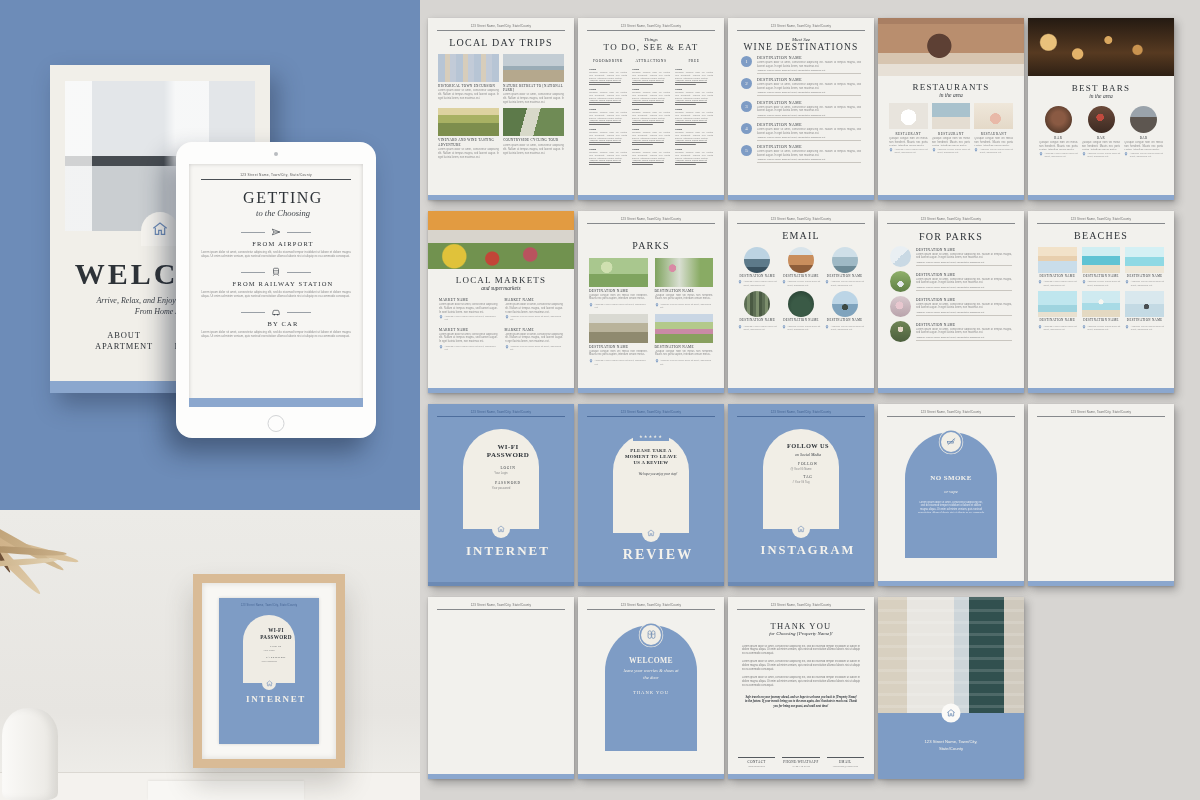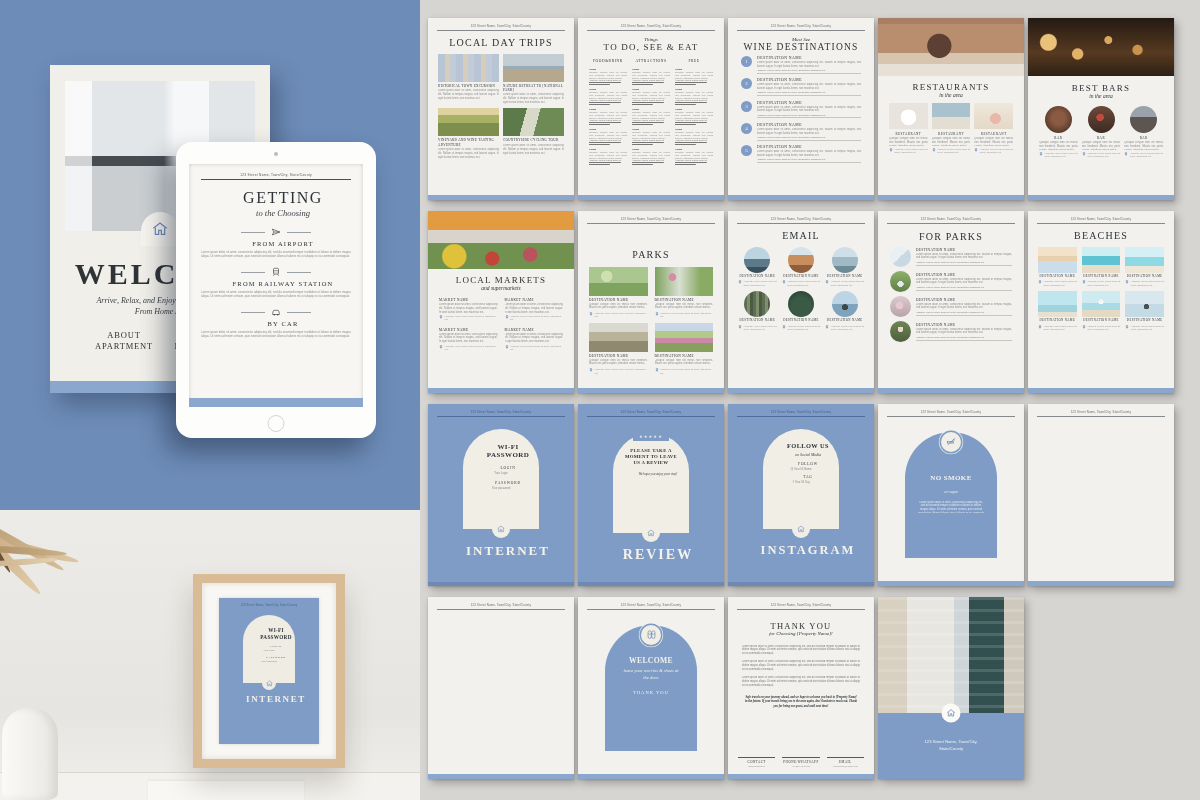--- a/index.html
+++ b/index.html
@@ -729,21 +729,21 @@
               <span class="addr">Address: Lorem Ipsum dolor sit amet, adipiscing elit.</span>
             </div>
           </div>
       </div>
       <div class="bar"></div>
     </div>
 
     <div class="page">
       <div class="phead">123 Street Name, Town/City, State/County</div>
       <div class="prule"></div>
-      <div class="ptitle" style="font-size:10px;margin-top:25px;">PARKS</div>
+      <div class="ptitle" style="font-size:10px;margin-top:16px;">PARKS</div>
       <div class="grid2" style="margin-top:7px;">
         <div>
             <div class="g2-ph ph ph-p1"></div>
             <div class="g2-n">DESTINATION NAME</div>
             <div class="txt g2-t">Quisque congue nibh vel metus non hendrerit. Mauris nec porta sapien, interdum ornare metus.</div>
             <div class="pinrow">
               <span class="pin">
                 <svg viewBox="0 0 24 24">
                   <use href="#i-pin"></use>
                 </svg>

